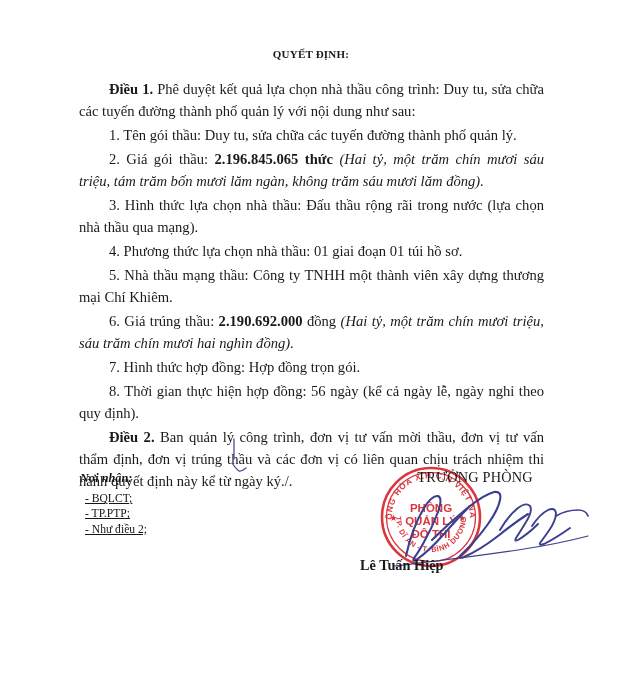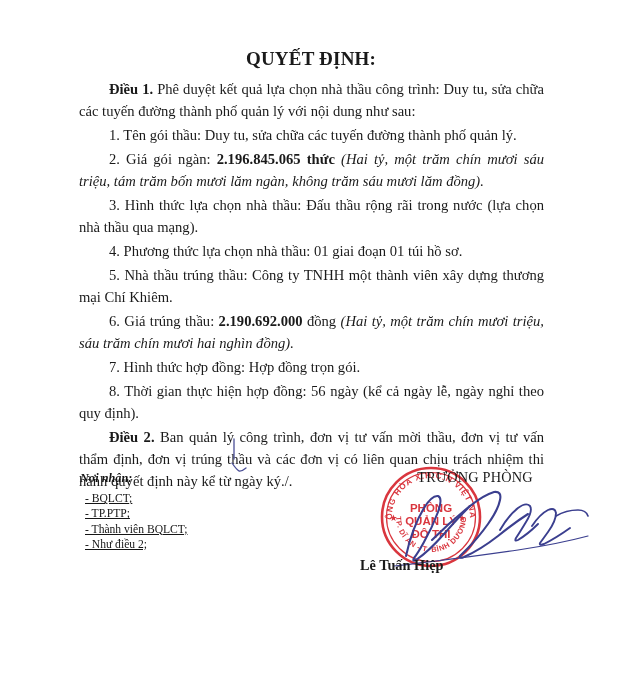--- a/index.html
+++ b/index.html
@@ -24,21 +24,21 @@
     background: #fff;
   }
 
   
   .doc-title {
     position: absolute;
     top: 48px;
     left: 0;
     width: 622px;
     text-align: center;
-    font-size: 19px;
+    font-size: 11px;
     font-weight: bold;
     letter-spacing: 0.2px;
   }
 
   
   .body-block {
     position: absolute;
     top: 78px;
     left: 79px;
     width: 465px;
@@ -149,27 +149,27 @@
 <div class="page">
 
   <div class="doc-title">QUYẾT ĐỊNH:</div>
 
   <div class="body-block">
 
     <p class="para"><b class="b">Điều 1.</b><span> Phê duyệt kết quả lựa chọn nhà thầu công trình: Duy tu, sửa chữa các tuyến đường thành phố quản lý với nội dung như sau:</span></p>
 
     <p class="para"><span>1.</span><span> Tên gói thầu: Duy tu, sửa chữa các tuyến đường thành phố quản lý.</span></p>
 
-    <p class="para"><span>2.</span><span> Giá gói ngàn: </span><b class="b">2.196.845.065 thức</b><i class="i"> (Hai tỷ, một trăm chín mươi sáu triệu, tám trăm bốn mươi lăm ngàn, không trăm sáu mươi lăm đồng).</i></p>
+    <p class="para"><span>2.</span><span> Giá gói thầu: </span><b class="b">2.196.845.065 thức</b><i class="i"> (Hai tỷ, một trăm chín mươi sáu triệu, tám trăm bốn mươi lăm ngàn, không trăm sáu mươi lăm đồng).</i></p>
 
     <p class="para"><span>3.</span><span> Hình thức lựa chọn nhà thầu: Đấu thầu rộng rãi trong nước (lựa chọn nhà thầu qua mạng).</span></p>
 
     <p class="para"><span>4.</span><span> Phương thức lựa chọn nhà thầu: 01 giai đoạn 01 túi hồ sơ.</span></p>
 
-    <p class="para"><span>5.</span><span> Nhà thầu trúng thầu: Công ty TNHH một thành viên xây dựng thương mại Chí Khiêm.</span></p>
+    <p class="para"><span>5.</span><span> Nhà thầu mạng thầu: Công ty TNHH một thành viên xây dựng thương mại Chí Khiêm.</span></p>
 
     <p class="para"><span>6.</span><span> Giá trúng thầu: </span><b class="b">2.190.692.000</b><span> đồng</span><i class="i"> (Hai tỷ, một trăm chín mươi triệu, sáu trăm chín mươi hai nghìn đồng).</i></p>
 
     <p class="para"><span>7.</span><span> Hình thức hợp đồng: Hợp đồng trọn gói.</span></p>
 
     <p class="para"><span>8.</span><span> Thời gian thực hiện hợp đồng: 56 ngày (kể cả ngày lễ, ngày nghỉ theo quy định).</span></p>
 
     <p class="para"><b class="b">Điều 2.</b><span> Ban quản lý công trình, đơn vị tư vấn mời thầu, đơn vị tư vấn thẩm định, đơn vị trúng thầu và các đơn vị có liên quan chịu trách nhiệm thi hành quyết định này kể từ ngày ký./.</span></p>
 
   </div>
@@ -179,21 +179,20 @@
       <path d="M6 2 L6 22" stroke="#4a4e96" stroke-width="1.3" fill="none" stroke-linecap="round"></path>
       <path d="M4 26 Q8 32 11 34 Q14 34.5 18 31" stroke="#4a4e96" stroke-width="1.3" fill="none" stroke-linecap="round"></path>
     </svg>
   </div>
 
   <div class="recipients">
     <div class="rec-heading">Nơi nhận:</div>
     <ul>
       <li>- BQLCT;</li>
       <li>- TP.PTP;</li>
-      <li>- Thành viên BQLCT;</li>
       <li>- Như điều 2;</li>
     </ul>
   </div>
 
   <div class="sign-block">
 
     <div class="sign-title">TRƯỞNG PHÒNG</div>
 
     <div class="seal">
       <svg viewBox="0 0 104 104" xmlns="http://www.w3.org/2000/svg">

